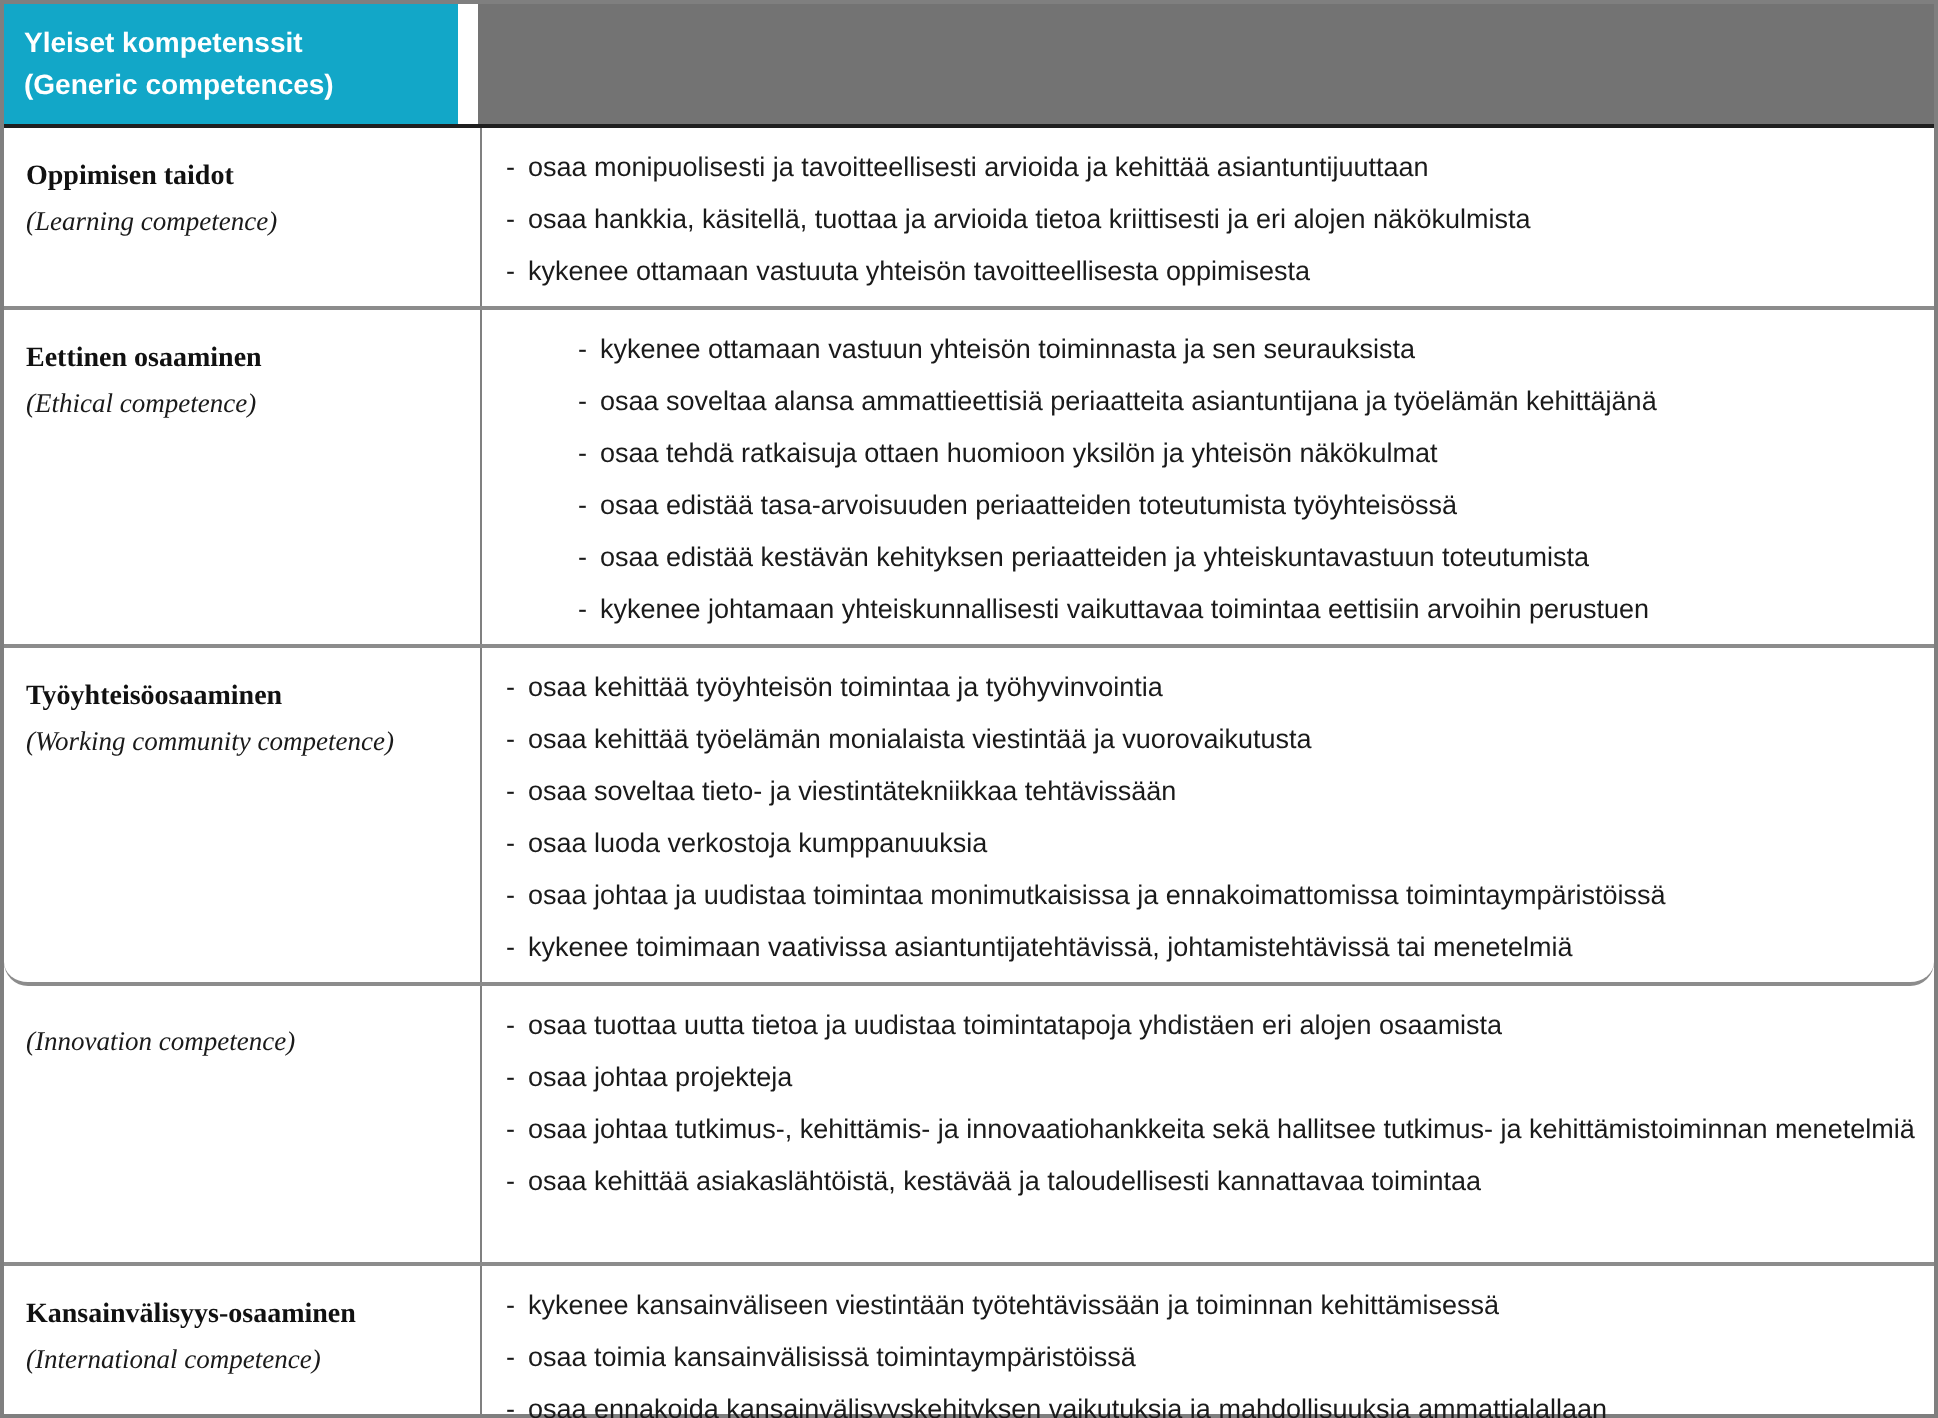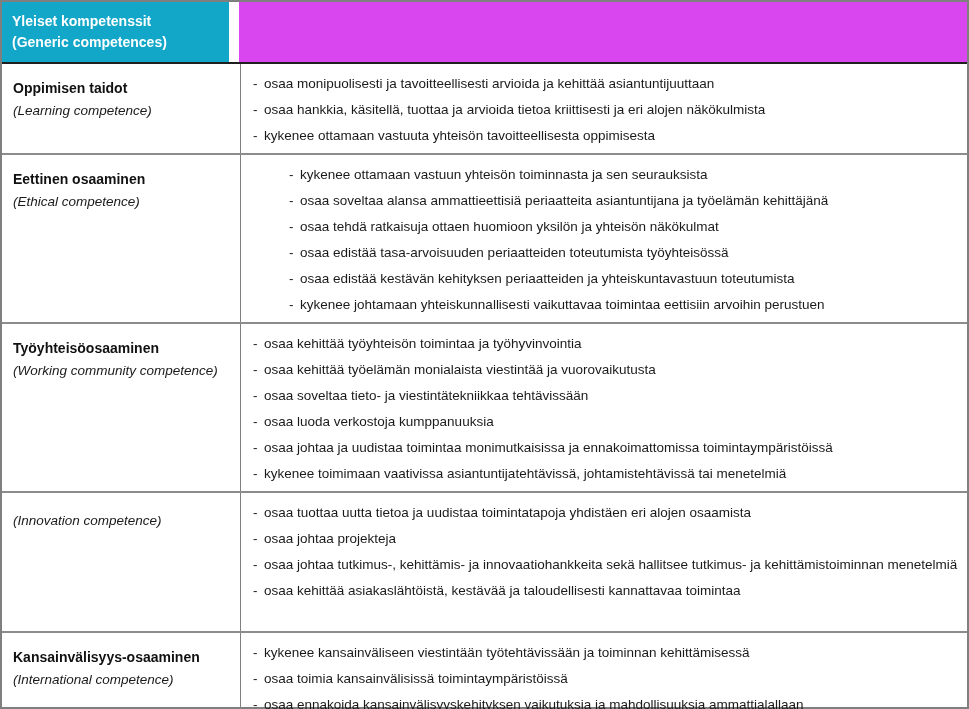--- a/index.html
+++ b/index.html
@@ -16,21 +16,21 @@
     display: flex;
     flex-direction: column;
     background: #ffffff;
   }
   
   .header-row {
     display: flex;
     height: 60px;
     flex-shrink: 0;
     border-bottom: 2px solid #1f1f1f;
-    background: #d946ef;
+    background: #737373;
   }
   .header-cell {
     background: var(--header-bg, #12a7c8);
     color: #ffffff;
     font-weight: bold;
     font-size: 14px;
     line-height: 21px;
     padding: 9px 8px 0 10px;
     box-sizing: border-box;
   }
@@ -44,20 +44,21 @@
     border-bottom: 2px solid #8c8c8c;
     box-sizing: border-box;
   }
   .body-row:last-child { border-bottom: none; flex: 1; }
   .cell-left {
     width: 239px;
     flex-shrink: 0;
     box-sizing: border-box;
     border-right: 1px solid #808080;
     padding: 15px 10px 0 11px;
+    font-family: Liberation Serif, serif;
   }
   .title-fi {
     font-weight: bold;
     font-size: 14px;
     color: #111111;
     line-height: 19px;
   }
   .title-en {
     margin-top: 4px;
     font-style: italic;
@@ -142,21 +143,21 @@
             <span class="dash">-</span>
             <span class="bullet-text">osaa edistää kestävän kehityksen periaatteiden ja yhteiskuntavastuun toteutumista</span>
           </div>
           <div class="bullet">
             <span class="dash">-</span>
             <span class="bullet-text">kykenee johtamaan yhteiskunnallisesti vaikuttavaa toimintaa eettisiin arvoihin perustuen</span>
           </div>
         </div>
   </div>
 
-  <div class="body-row" style="min-height: 169px;">
+  <div class="body-row" style="min-height: 169px; border-radius: 12px;">
     <div class="cell-left">
       <div class="title-fi">Työyhteisöosaaminen</div>
       <div class="title-en">(Working community competence)</div>
     </div>
     <div class="cell-right">
           <div class="bullet">
             <span class="dash">-</span>
             <span class="bullet-text">osaa kehittää työyhteisön toimintaa ja työhyvinvointia</span>
           </div>
           <div class="bullet">

